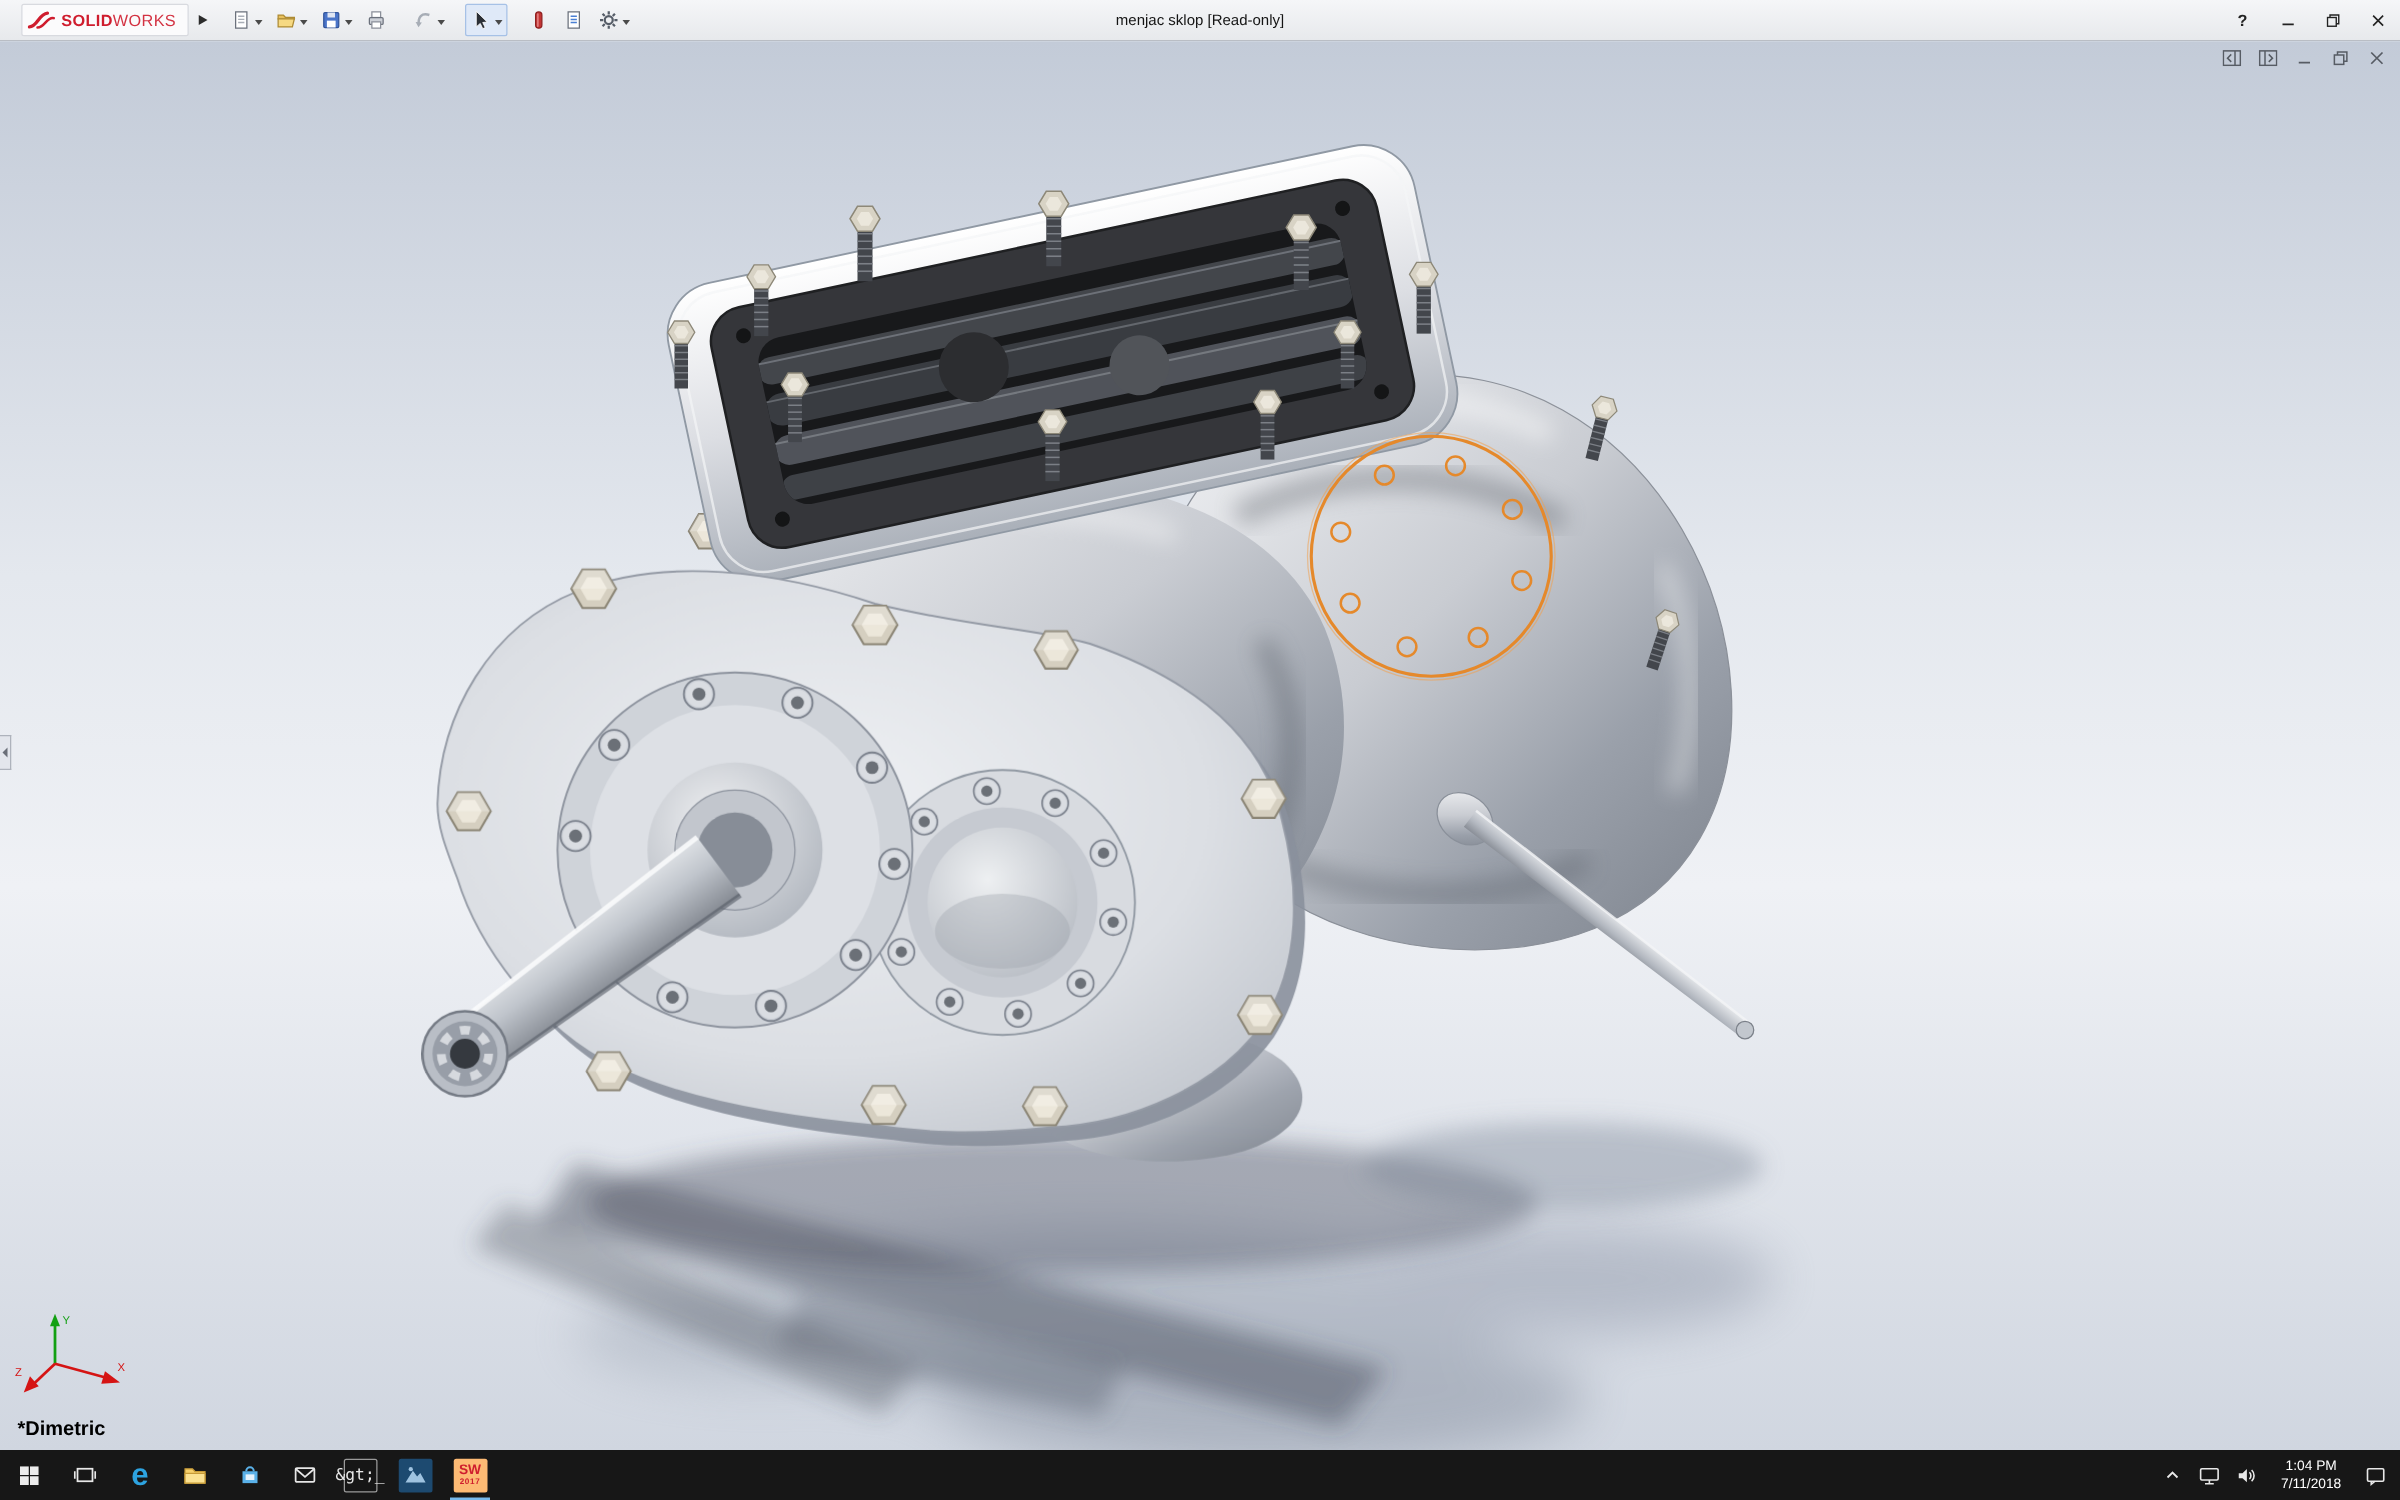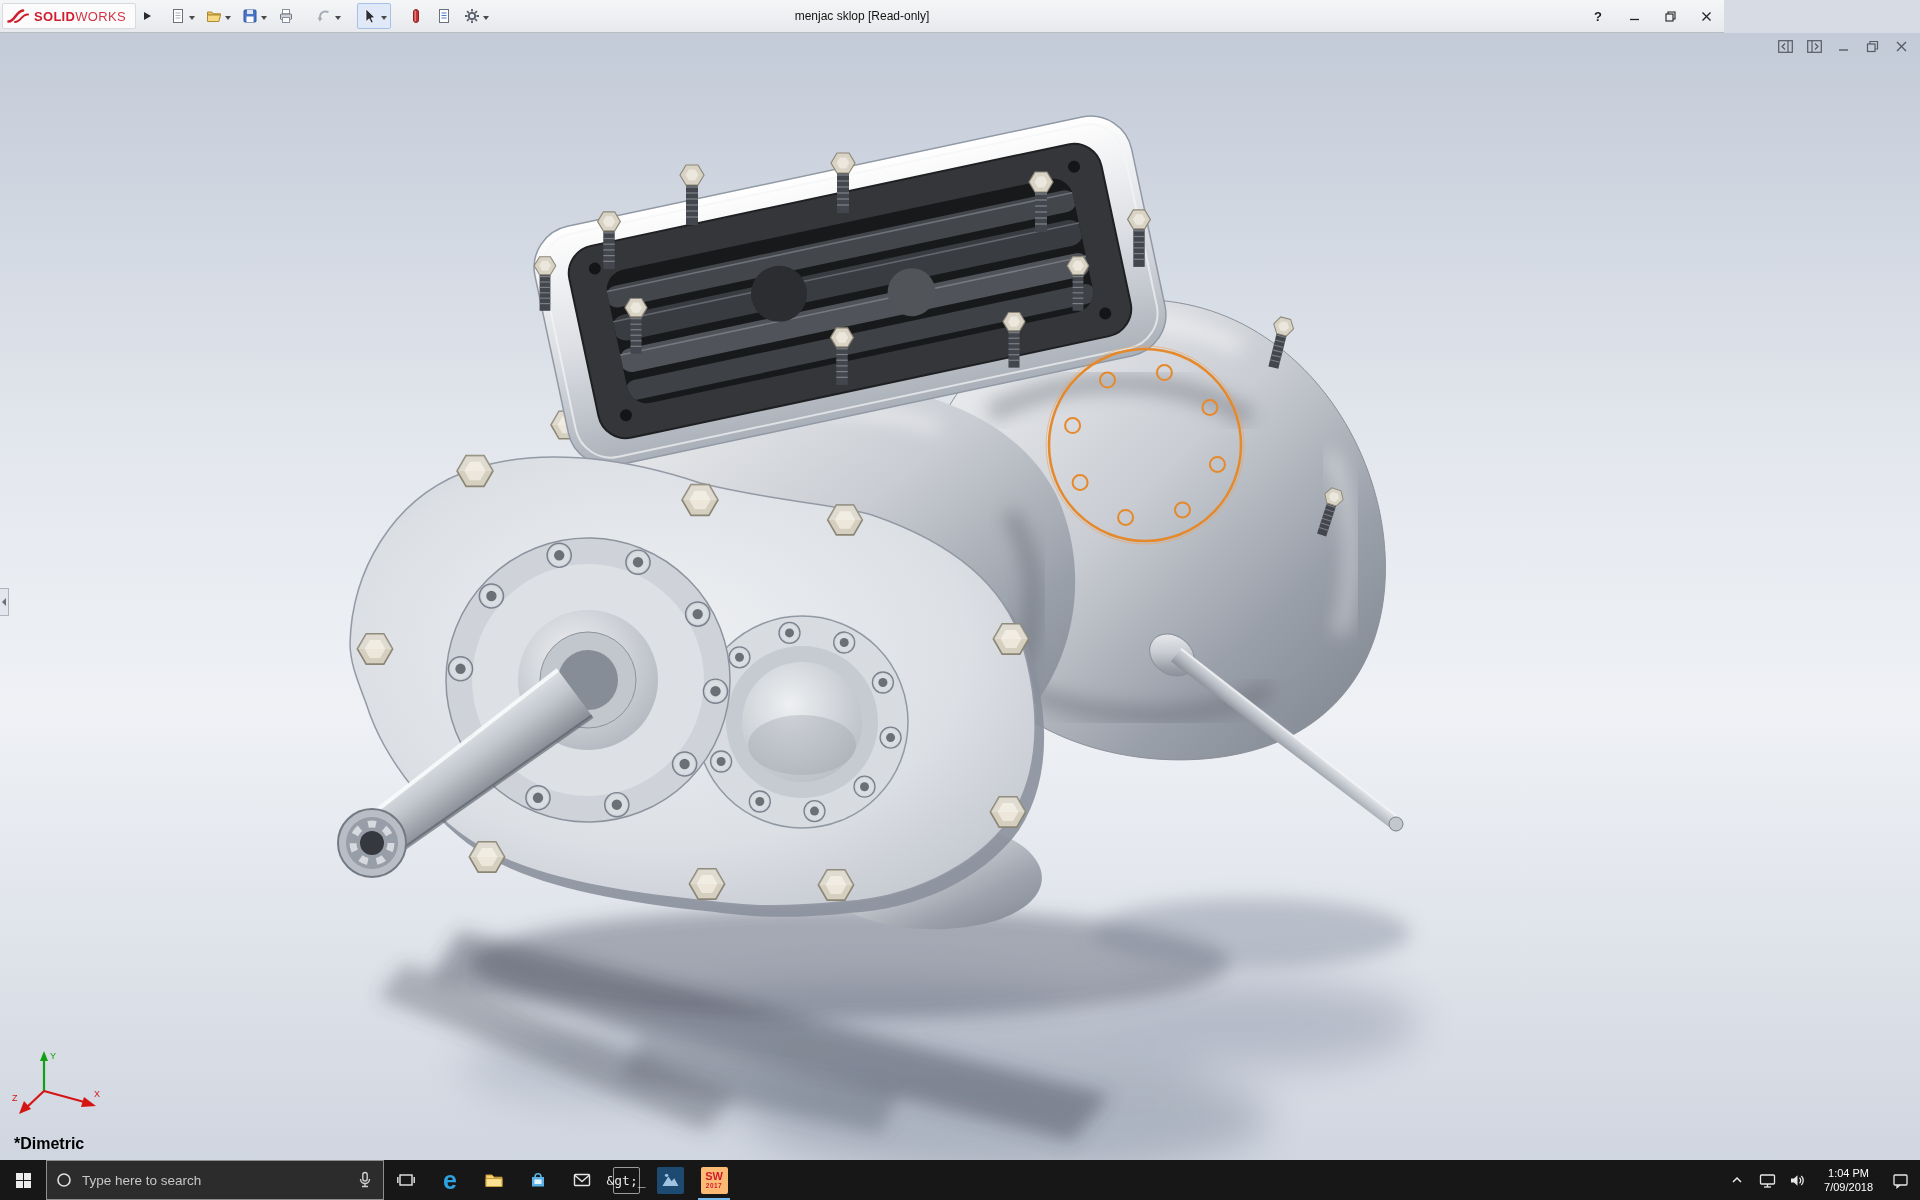--- a/index.html
+++ b/index.html
@@ -5,25 +5,25 @@
   * { box-sizing: border-box; }
   html,body { margin:0; padding:0; }
   body {
     width:1920px; height:1200px; overflow:hidden;
     font-family:"Liberation Sans", sans-serif;
     background:#d7dce4;
   }
 
   
   .titlebar {
-    height:33px; width:1724px;
+    height:33px; width:1920px;
     background:linear-gradient(#f5f6f8,#e7e9ec);
     border-bottom:1px solid #b9bdc4;
     display:flex; align-items:center; position:relative;
-    padding-left:2px;
+    padding-left:17px;
   }
   .brand {
     display:flex; align-items:center; gap:5px;
     border:1px solid #d8dadf; background:#fbfbfc; border-radius:2px;
     height:26px; padding:2px 9px 2px 4px;
   }
   .brand-text { font-size:13px; color:#cf1d2e; letter-spacing:.3px; }
   .brand-text .b { font-weight:700; }
   .brand-text .l { font-weight:400; opacity:.9; }
   .flyout { width:18px; height:26px; display:flex; align-items:center; justify-content:center; margin:0 8px 0 3px; }
@@ -483,30 +483,20 @@
 
 <div class="taskbar">
   <div class="tb-btn">
     <svg width="15" height="15" viewBox="0 0 15 15">
       <rect x="0" y="0" width="7" height="7" fill="#ececec"></rect>
         <rect x="8" y="0" width="7" height="7" fill="#ececec"></rect>
       <rect x="0" y="8" width="7" height="7" fill="#ececec"></rect>
         <rect x="8" y="8" width="7" height="7" fill="#ececec"></rect>
     </svg>
   </div>
-  <div class="searchbox">
-    <svg width="16" height="16" viewBox="0 0 16 16">
-      <circle cx="8" cy="8" r="6" fill="none" stroke="#dedede" stroke-width="1.6"></circle>
-    </svg>
-    <input type="text" placeholder="Type here to search" style="">
-    <svg width="18" height="18" viewBox="0 0 18 18">
-      <rect x="6.8" y="1.5" width="4.4" height="8.5" rx="2.2" fill="none" stroke="#cfcfcf" stroke-width="1.4"></rect>
-      <path d="M4.5,8 a4.5,4.5 0 0 0 9,0 M9,12.8 V15.5 M6,15.5 h6" fill="none" stroke="#cfcfcf" stroke-width="1.4"></path>
-    </svg>
-  </div>
   <div class="tb-icon">
     <svg width="18" height="18" viewBox="0 0 18 18">
       <rect x="3" y="4" width="12" height="10" fill="none" stroke="#e8e8e8" stroke-width="1.4"></rect>
       <line x1="0.8" y1="6" x2="0.8" y2="12" stroke="#e8e8e8" stroke-width="1.4"></line>
       <line x1="17.2" y1="6" x2="17.2" y2="12" stroke="#e8e8e8" stroke-width="1.4"></line>
     </svg>
   </div>
   <div class="tb-icon">
     <span class="edge-e">e</span>
   </div>
@@ -564,21 +554,21 @@
       </svg>
     </div>
     <div class="tray-ic">
       <svg width="17" height="17" viewBox="0 0 17 17">
         <polygon points="2,6.5 5,6.5 8.5,3.2 8.5,13.8 5,10.5 2,10.5" fill="#e8e8e8"></polygon>
         <path d="M10.5,5.8 a3.6,3.6 0 0 1 0,5.4 M12.3,4 a6.2,6.2 0 0 1 0,9" fill="none" stroke="#e8e8e8" stroke-width="1.3"></path>
       </svg>
     </div>
     <div class="clock">
       <span>1:04 PM</span>
-      <span>7/09/2018</span>
+      <span>7/11/2018</span>
     </div>
     <div class="tray-ic">
       <svg width="17" height="17" viewBox="0 0 17 17">
         <rect x="2" y="3" width="13" height="10" rx="1" fill="none" stroke="#e8e8e8" stroke-width="1.3"></rect>
         <path d="M5,13 L5,15.5 L8,13" fill="none" stroke="#e8e8e8" stroke-width="1.3"></path>
       </svg>
     </div>
     <div class="show-desktop"></div>
   </div>
 </div>

